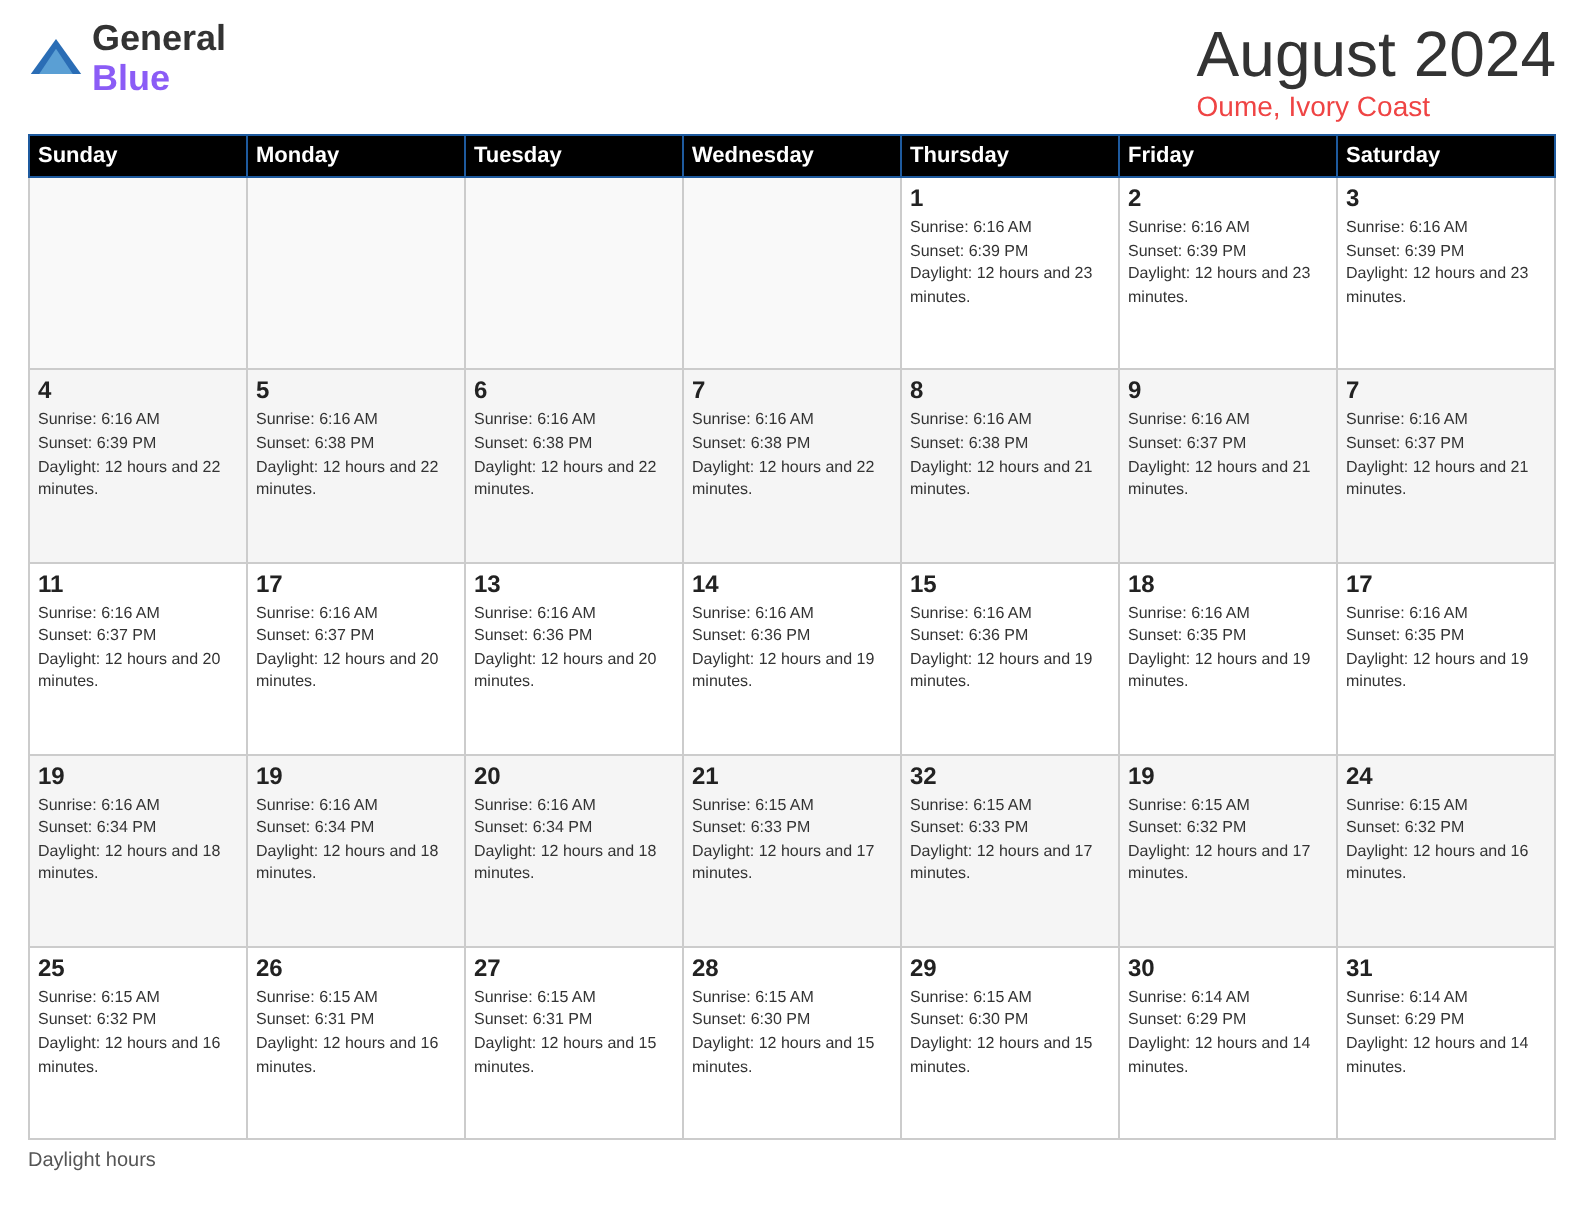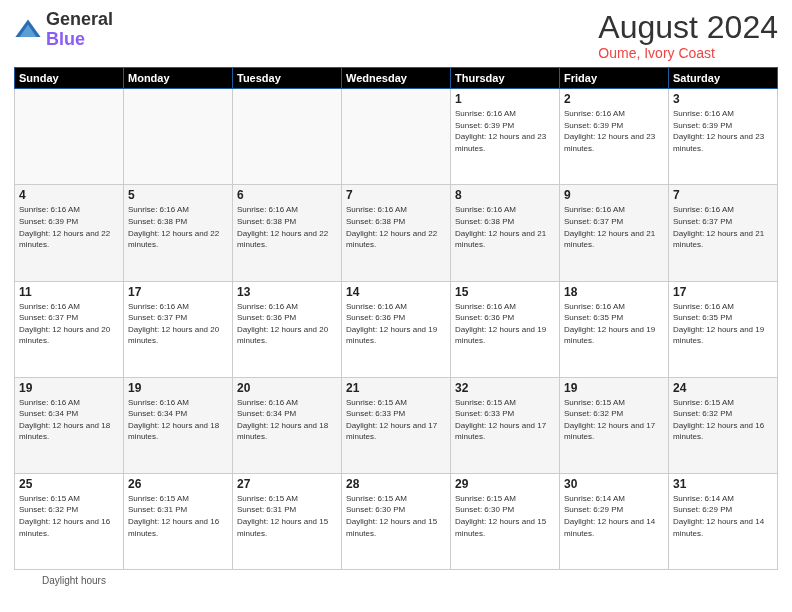--- a/index.html
+++ b/index.html
@@ -94,21 +94,20 @@
       color: #333;
       line-height: 1.45;
     }
     .empty-cell {
       background: #f9f9f9 !important;
     }
     .footer {
       margin-top: 5px;
       font-size: 10px;
       color: #555;
-      margin-left: 28px;
     }
   </style>
 </head>
 <body>
 
 <div class="page">
   <div class="header">
     <div class="logo">
       <svg class="logo-icon" viewBox="0 0 40 40">
         <polygon points="20,5 38,30 2,30" fill="#2a6db5"></polygon>

